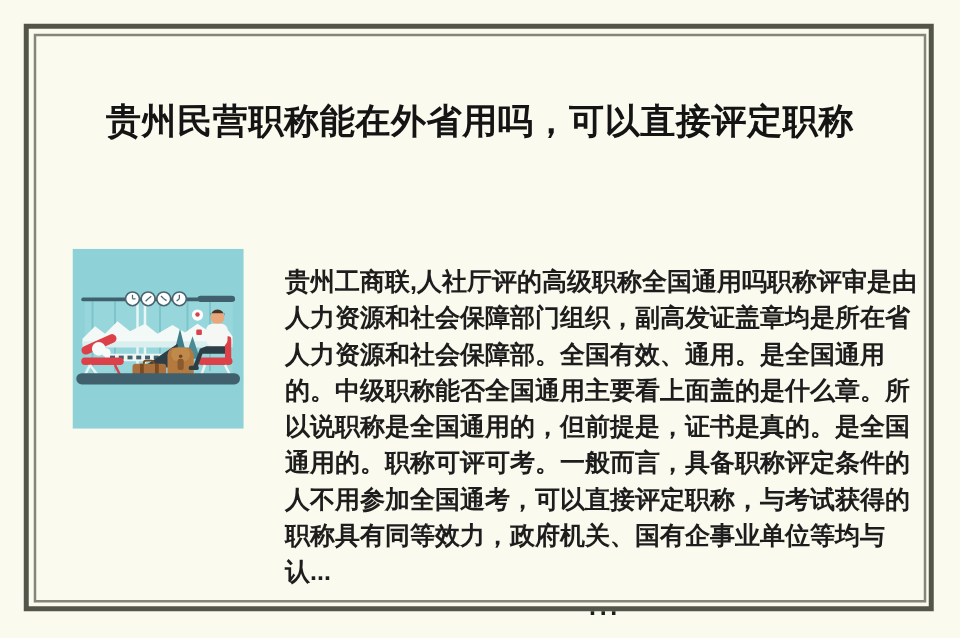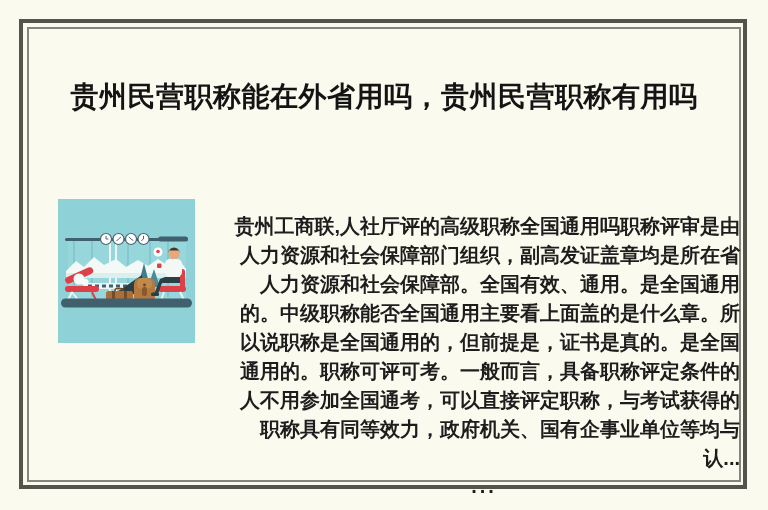--- a/index.html
+++ b/index.html
@@ -50,37 +50,37 @@
     position: absolute;
     left: 228px; top: 212px;
     width: 512px;
     text-align: center;
     color: #1d1d1d;
   }
   .body-text {
     font-size: 20px;
     line-height: 29px;
     font-weight: bold;
-    text-align: right;
+    text-align: left;
   }
   .more-dots {
     font-size: 20px;
     line-height: 26px;
     font-weight: bold;
     letter-spacing: 3px;
     text-align: center;
   }
 </style>
 </head>
 <body>
 
 <div class="outer-frame"></div>
 <div class="inner-frame"></div>
 
-<h1 class="article-title">贵州民营职称能在外省用吗，贵州民营职称有用吗</h1>
+<h1 class="article-title">贵州民营职称能在外省用吗，可以直接评定职称</h1>
 
 <div class="illustration">
   <svg viewBox="0 0 137 144" xmlns="http://www.w3.org/2000/svg">
 
     <rect x="0" y="0" width="137" height="144" fill="#8ed2d8"></rect>
 
     <rect x="10" y="42" width="118" height="58" fill="#97d7db"></rect>
 
     <g stroke="#7cc3ca" stroke-width="1.5">
       <line x1="16" y1="42" x2="16" y2="98"></line>

